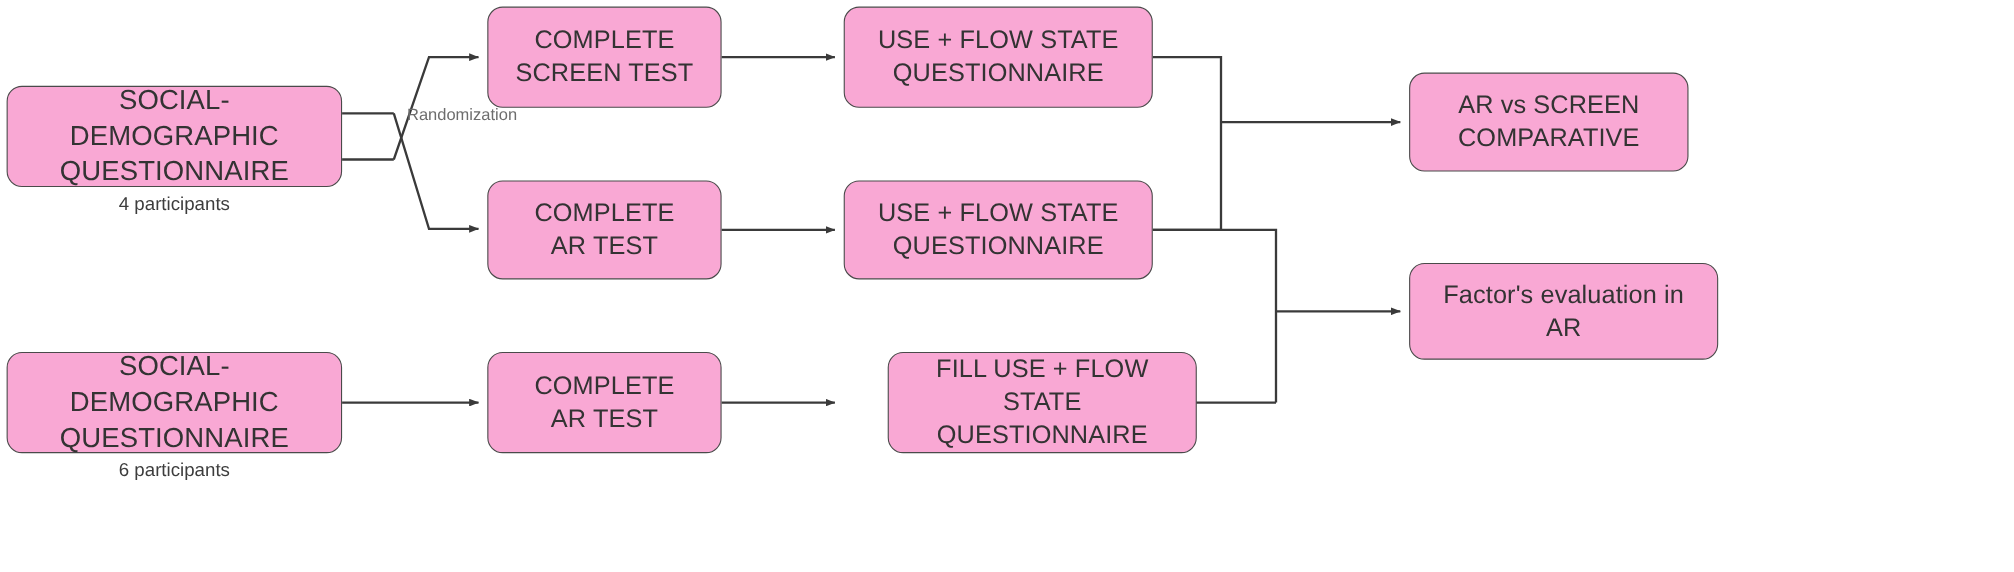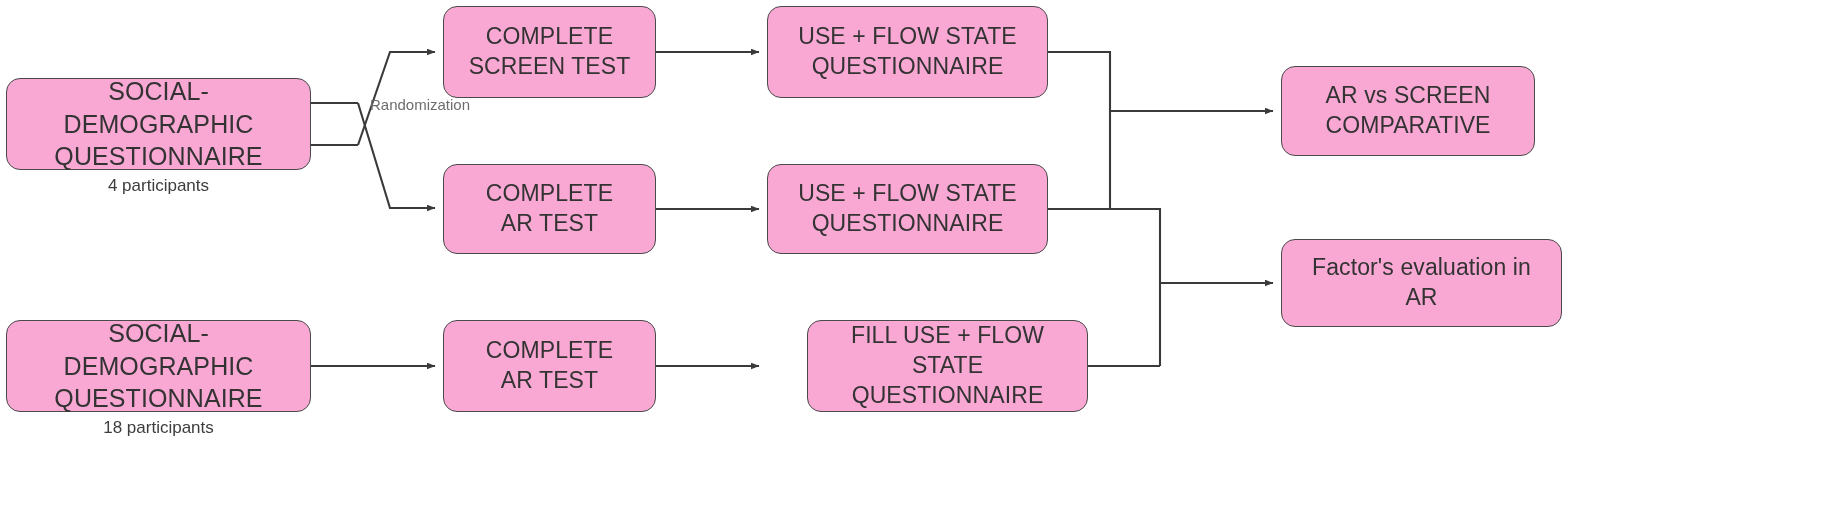--- a/index.html
+++ b/index.html
@@ -159,17 +159,17 @@
     <span class="node-text">AR vs SCREEN
 COMPARATIVE</span>
   </div>
 
   <div class="node" id="node-factor">
     <span class="node-text">Factor's evaluation in
 AR</span>
   </div>
 
   <div class="caption" id="caption-top">4 participants</div>
-  <div class="caption" id="caption-bot">18 participants</div>
+  <div class="caption" id="caption-bot">6 participants</div>
 
   <div class="edge-label" id="label-randomization">Randomization</div>
 
 </div>
 
 </body></html>

